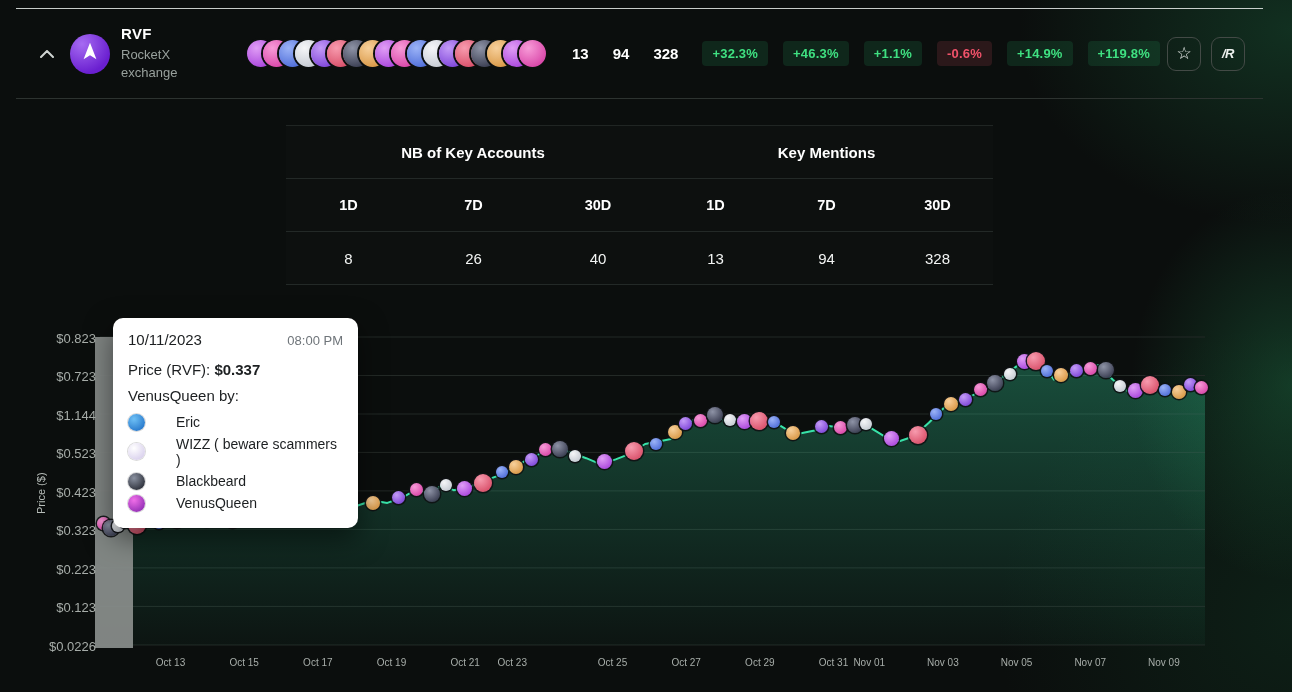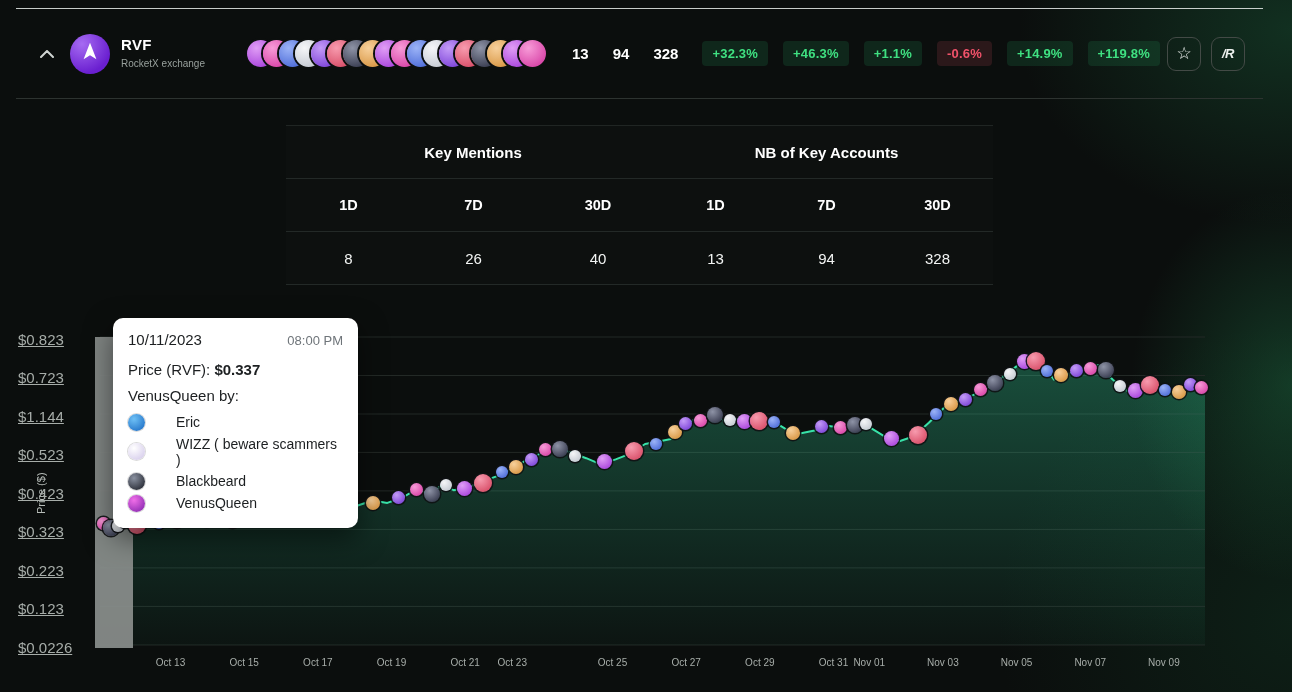--- a/index.html
+++ b/index.html
@@ -23,21 +23,21 @@
     border-bottom:1px solid #2d3330;
   }
   .collapse-btn{ background:none; border:none; cursor:pointer; margin-left:20px; padding:4px; display:flex; }
   .token-logo{
     margin-left:12px; width:40px; height:40px; border-radius:50%;
     background:radial-gradient(circle at 30% 25%, #a66bf2, #6a1fd0 72%);
     display:flex; align-items:center; justify-content:center; flex:0 0 auto;
   }
   .token-id{ margin-left:11px; width:92px; }
   .token-sym{ font-size:15px; font-weight:700; letter-spacing:.4px; color:#fff; }
-  .token-nm{ font-size:10px; color:#98a09c; line-height:1.35; margin-top:4px; }
+  .token-nm{ font-size:13px; color:#98a09c; line-height:1.35; margin-top:4px; }
   .stack{ margin-left:34px; display:flex; align-items:center; }
   .stack-avatar{
     width:27px; height:27px; border-radius:50%; flex:0 0 auto;
     box-shadow:0 0 0 2px #0c0f0e;
   }
   .stack-avatar + .stack-avatar{ margin-left:-11px; }
   .stats{ margin-left:26px; display:flex; gap:24px; align-items:center; }
   .stat{ font-size:15px; font-weight:600; color:#fff; }
   .badges{ margin-left:24px; display:flex; gap:15px; align-items:center; }
   .badge{ font-size:13px; font-weight:700; padding:5px 10px; border-radius:4px; letter-spacing:.2px; }
@@ -69,21 +69,21 @@
   .chart{ position:absolute; top:318px; left:0; width:1292px; height:374px; }
   .chart svg{ position:absolute; left:0; top:0; z-index:1; }
   .grid line{ stroke:#232926; stroke-width:1; }
   .price-line{ stroke:#38e2a8; stroke-width:2; stroke-linejoin:round; stroke-linecap:round; }
   .ylabel{
     position:absolute; left:34px; top:95px; width:14px; height:160px;
     display:flex; align-items:center; justify-content:center;
     writing-mode:vertical-rl; transform:rotate(180deg);
     font-size:11px; color:#b6bcb8; z-index:4;
   }
-  .ytick{ position:absolute; left:18px; width:78px; text-align:left; font-size:15px; color:#a7ada9; z-index:4;text-decoration:underline; }
+  .ytick{ position:absolute; left:18px; width:78px; text-align:right; font-size:13px; color:#a7ada9; z-index:4; }
   .xtick{ position:absolute; top:339px; width:60px; text-align:right; font-size:10px; color:#a7ada9; z-index:4; }
   .band{
     position:absolute; left:95px; top:19px; width:38px; height:311px;
     background:rgba(138,142,140,.92); z-index:2;
   }
   .marker{ position:absolute; border-radius:50%; z-index:3; box-shadow:0 0 0 1.5px rgba(16,18,20,.9); }
 
   
   .tooltip{
     position:absolute; left:113px; top:0; width:245px; z-index:10;
@@ -163,22 +163,22 @@
         <span class="star-glyph">☆</span>
       </button>
       <button class="icon-btn">
         <span class="brand-glyph">/R</span>
       </button>
     </div>
   </header>
 
   <section class="summary">
     <div class="trow group">
+      <div class="cell ghead">NB of Key Accounts</div>
       <div class="cell ghead">Key Mentions</div>
-      <div class="cell ghead">NB of Key Accounts</div>
     </div>
     <div class="trow cols">
         <div class="cell head">1D</div>
         <div class="cell head">7D</div>
         <div class="cell head">30D</div>
         <div class="cell head">1D</div>
         <div class="cell head">7D</div>
         <div class="cell head">30D</div>
       </div>
     <div class="trow cols">

